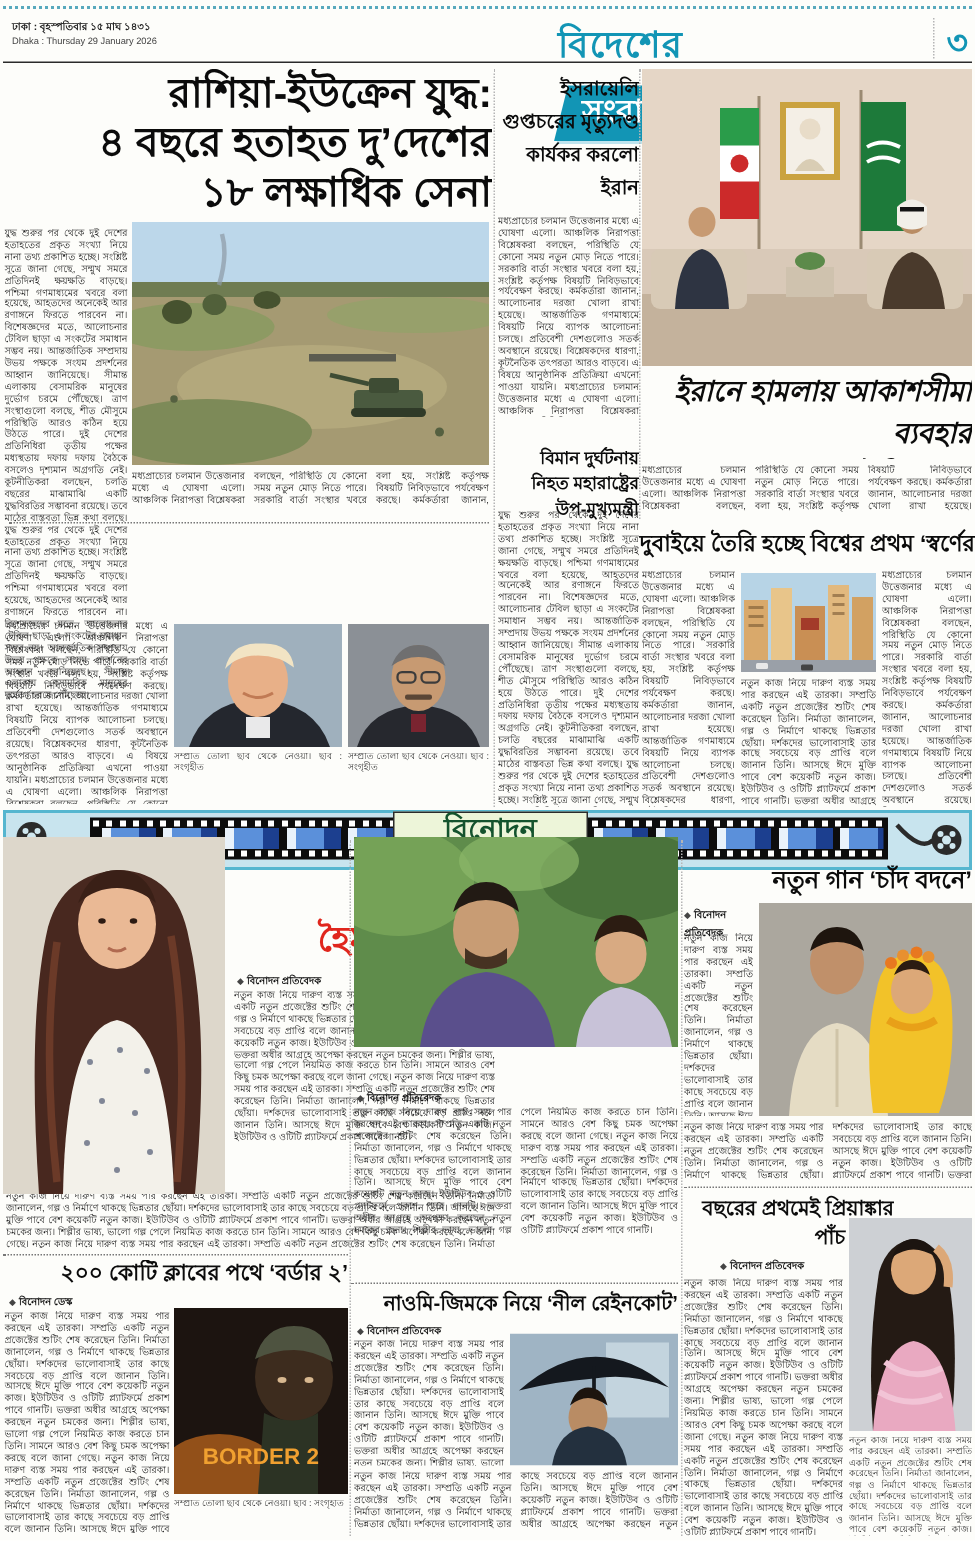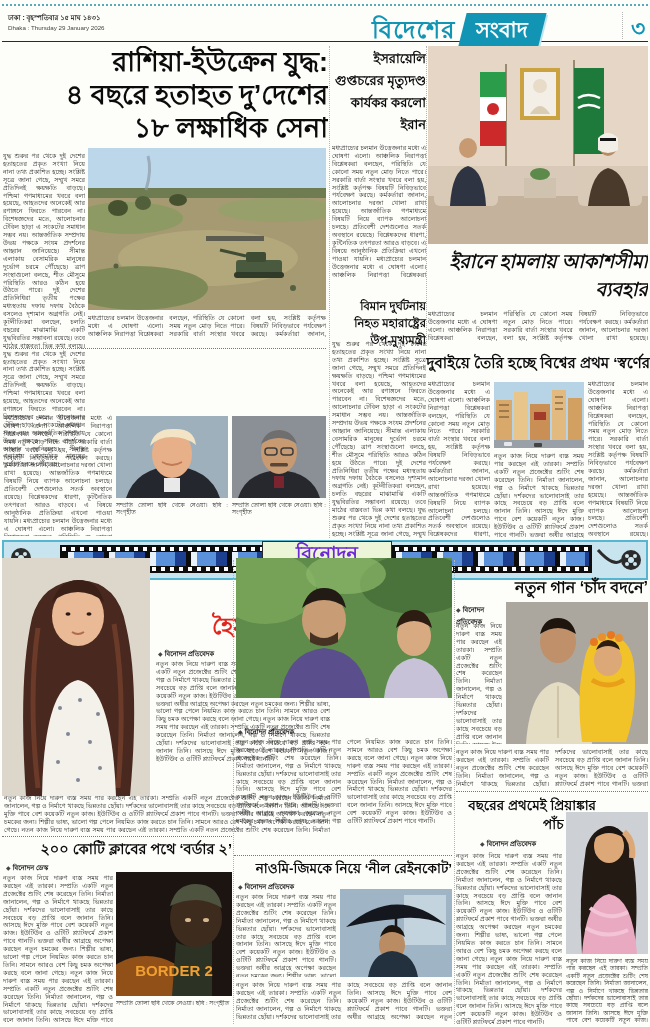--- a/index.html
+++ b/index.html
@@ -15,35 +15,35 @@
   .hl{font-weight:bold;color:#0b0b0b;text-align:right;white-space:pre-line;overflow:hidden;}
   .red{color:#e0261d;}
   .byline{font-size:6.6px;font-weight:bold;color:#111;}
   .byline .d{color:#444;font-size:6px;margin-right:2px;}
   .dot-h{border-top:1px dotted #777;height:0;}
   .vrule{border-left:1px dotted #b5b5b5;width:0;}
   
   .topdots{border-top:2px dotted #58a9bd;height:0;}
   .dateline1{font-size:6.8px;font-weight:bold;color:#222;}
   .dateline2{font-size:6.2px;color:#444;}
-  .mast{display:flex;align-items:center;gap:6px;}
+  .mast{display:flex;align-items:center;gap:6px;flex-direction:column;}
   .mast .w1{font-size:24px;font-weight:800;color:#1295b5;letter-spacing:1px;}
   .tagwrap{background:#1295b5;transform:skewX(-14deg);padding:1px 14px;box-shadow:2px 2px 0 #bfe4ee;}
   .tagwrap .w2{display:block;transform:skewX(14deg);font-size:21px;font-weight:800;color:#ffffff;}
   .pnum{font-size:22px;font-weight:800;color:#1295b5;}
   .hrule{border-top:1.6px solid #2a2a2a;height:0;}
   
   .banner{background:#c8e4ee;border:2px solid #56b6cf;}
   .strip{position:absolute;background:#0d0d0d;}
   .strip .spr{position:absolute;left:2px;right:2px;height:4px;
       background:repeating-linear-gradient(90deg,#ffffff 0 4px,transparent 4px 9px);}
   .strip .frames{position:absolute;left:3px;right:3px;top:7px;bottom:7px;
       background:repeating-linear-gradient(90deg,#0d0d0d 0 5px,#e9f2fb 5px 11px,#5b90da 11px 30px,#1c3f8f 30px 41px);}
   .btitle{background:#edf5d9;border:1.5px solid #2b2b2b;text-align:center;
-      font-size:19px;font-weight:800;color:#6d28d9;line-height:23px;}
+      font-size:19px;font-weight:800;color:#14532d;line-height:23px;}
   .bemail{background:#ffffff;border:1px solid #7ab7c9;text-align:center;
       font-size:6.4px;color:#11718c;line-height:9px;}
   .poster-text{font-family:"Liberation Sans",sans-serif;}
 </style>
 </head>
 <body>
 
 <div id="page">
 
   <div class="abs topdots" style="left:2px;top:4px;width:646px;"></div>

